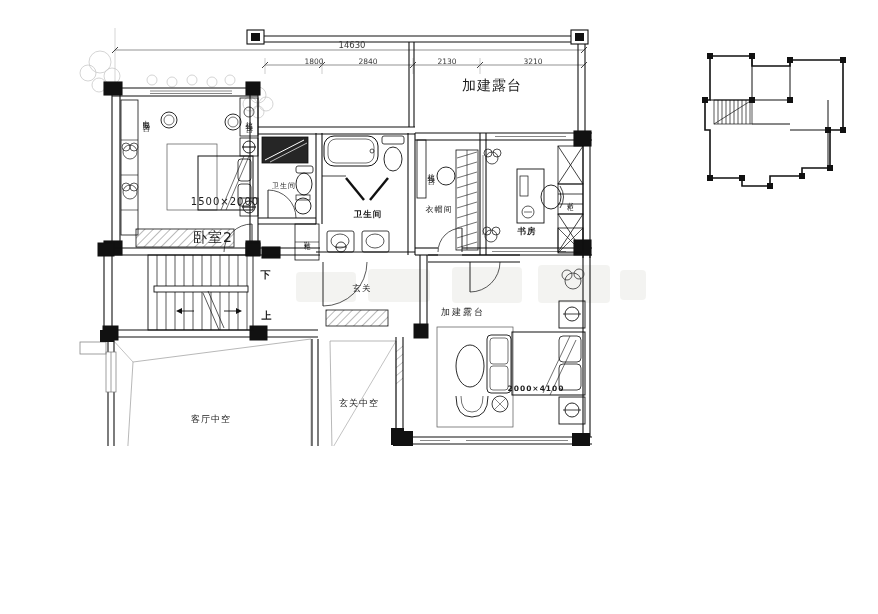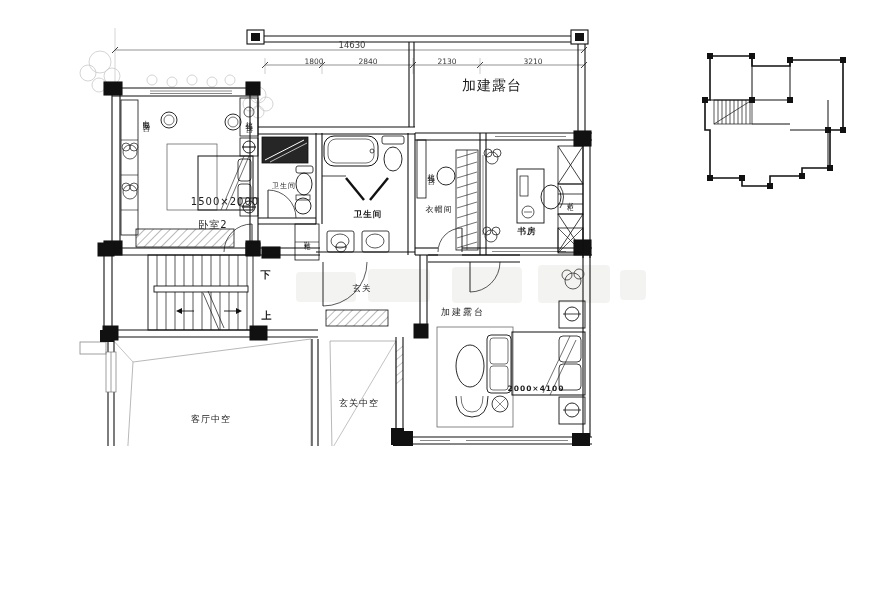--- a/index.html
+++ b/index.html
@@ -450,21 +450,21 @@
 
 <div class="lbl dim" style="left:352px;top:45px;font-size:8.5px;">14630</div>
 <div class="lbl dim" style="left:294px;top:62px;font-size:7.5px;margin-left:20px;">1800</div>
 <div class="lbl dim" style="left:368px;top:62px;font-size:7.5px;">2840</div>
 <div class="lbl dim" style="left:447px;top:62px;font-size:7.5px;">2130</div>
 <div class="lbl dim" style="left:533px;top:62px;font-size:7.5px;">3210</div>
 
 <div class="lbl" style="left:492px;top:85px;font-size:14px;">加建露台</div>
 <div class="lbl vtext" style="left:146px;top:117px;font-size:7.5px;">电脑台</div>
 <div class="lbl vtext" style="left:249px;top:118px;font-size:7.5px;">梳妆台</div>
-<div class="lbl" style="left:193px;top:225px;font-size:10px;padding-left:40px;">卧室2</div>
+<div class="lbl" style="left:193px;top:237px;font-size:14px;padding-left:40px;">卧室2</div>
 <div class="lbl" style="left:225px;top:190px;font-size:10px;margin-top:12px;">1500×2000</div>
 <div class="lbl" style="left:284px;top:186px;font-size:7px;">卫生间</div>
 <div class="lbl vtext" style="left:307px;top:238px;font-size:6.5px;">鞋柜</div>
 <div class="lbl b" style="left:368px;top:214px;font-size:8.5px;">卫生间</div>
 <div class="lbl vtext" style="left:431px;top:170px;font-size:7.5px;">梳妆台</div>
 <div class="lbl" style="left:439px;top:210px;font-size:8px;">衣帽间</div>
 <div class="lbl b" style="left:527px;top:231px;font-size:8.5px;">书房</div>
 <div class="lbl vtext" style="left:570px;top:199px;font-size:6.5px;">书柜</div>
 <div class="lbl" style="left:362px;top:288px;font-size:8.5px;">玄关</div>
 <div class="lbl b" style="left:266px;top:275px;font-size:10px;">下</div>

